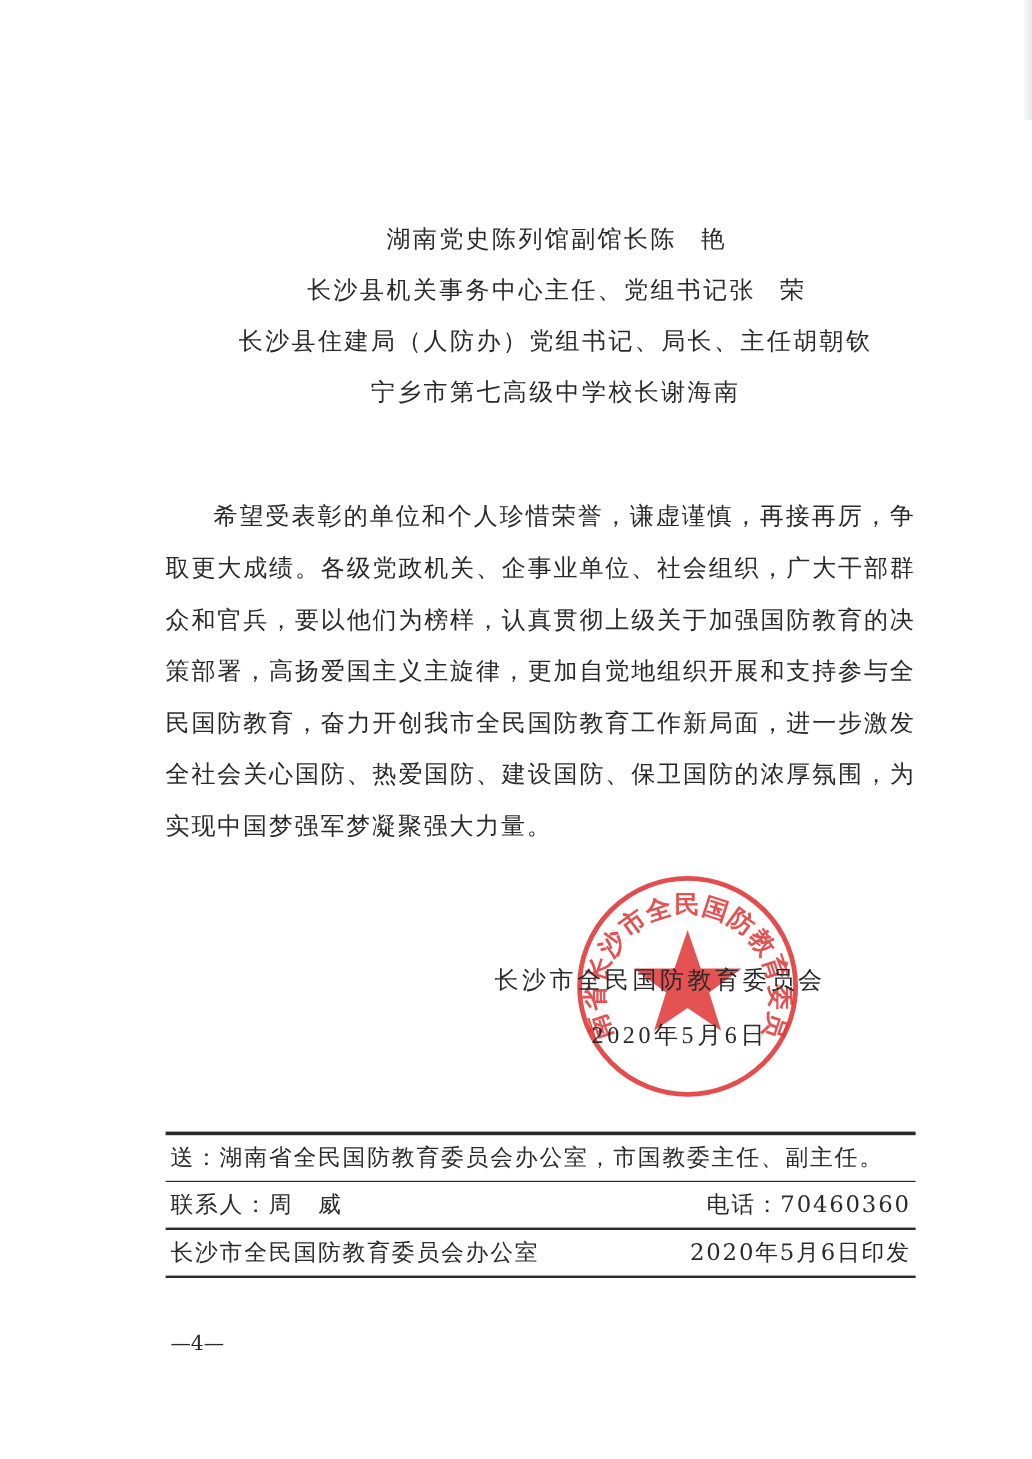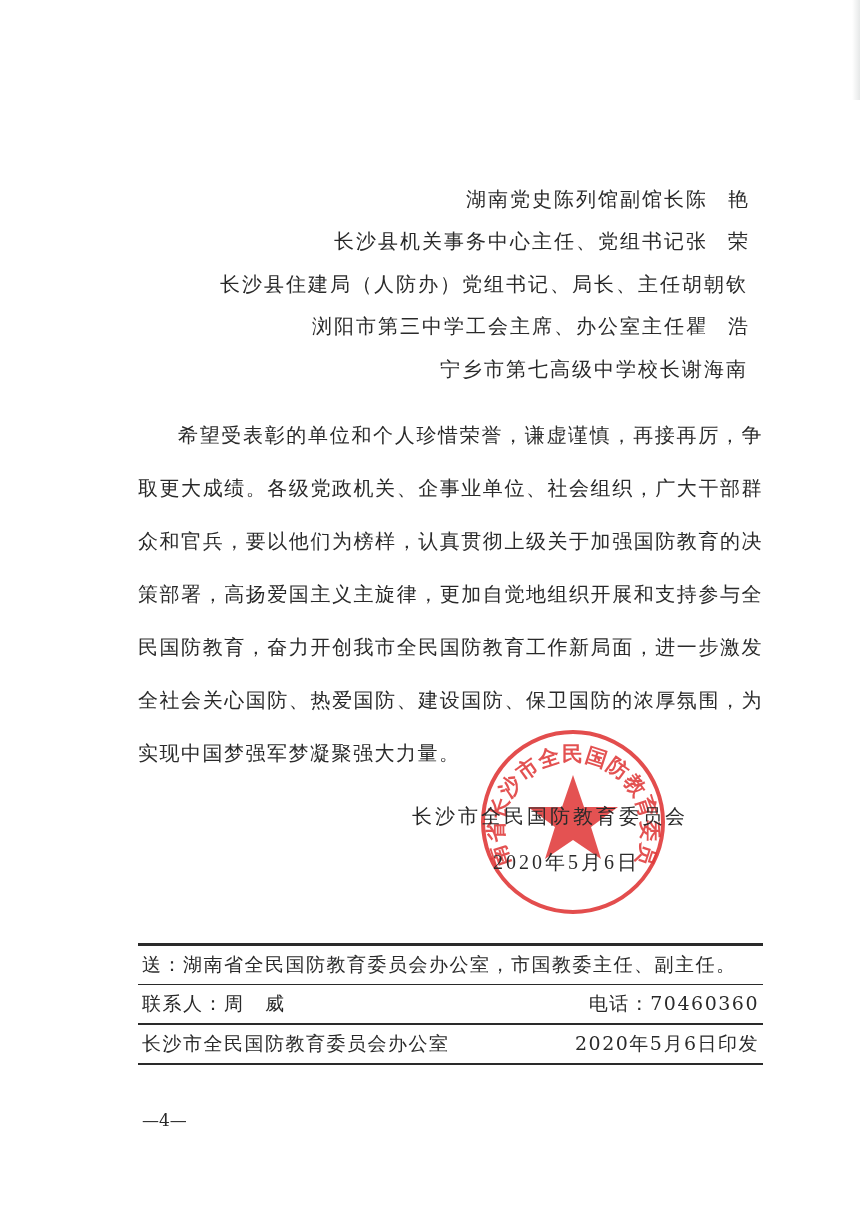--- a/index.html
+++ b/index.html
@@ -8,28 +8,28 @@
       position: relative; overflow: hidden;
       font-family: "DejaVu Serif", "Liberation Serif", serif;
       color: #2a2a2a;
     }
     .edge-shade {
       position: absolute; right: 0; top: 0; width: 8px; height: 100px;
       background: linear-gradient(to right, #ffffff, #e6e8e8);
     }
     .honoree-list { position: absolute; left: 178px; top: 178px; width: 570px; }
     .honoree-row {
-      display: flex; justify-content: flex-end; align-items: center;
+      display: flex; justify-content: center; align-items: center;
       height: 42.5px; font-size: 20px; letter-spacing: 2px;
     }
     .honoree-name { text-align: right; letter-spacing: 2px; }
     .honoree-name.two { letter-spacing: 22px; margin-right: -22px; }
     .body-para {
       position: absolute; left: 138px; top: 389px; width: 625px;
-      font-size: 20px; line-height: 53px; text-indent: 40px;
+      font-size: 20px; line-height: 43px; text-indent: 40px;
       letter-spacing: 1.5px; text-align: justify;
     }
     .seal {
       position: absolute; left: 478px; top: 727px; width: 190px; height: 190px;
     }
     .signoff-org {
       position: absolute; left: 412px; top: 803px; font-size: 20px; letter-spacing: 3px;
     }
     .signoff-date {
       position: absolute; left: 493px; top: 849px; font-size: 20px; letter-spacing: 3px; font-family: Liberation Serif, serif;
@@ -55,24 +55,20 @@
     <span>湖南党史陈列馆副馆长</span>
     <span class="honoree-name two">陈艳</span>
   </div>
   <div class="honoree-row">
     <span>长沙县机关事务中心主任、党组书记</span>
     <span class="honoree-name two">张荣</span>
   </div>
   <div class="honoree-row">
     <span>长沙县住建局（人防办）党组书记、局长、主任</span>
     <span class="honoree-name">胡朝钦</span>
-  </div>
-  <div class="honoree-row">
-    <span>浏阳市第三中学工会主席、办公室主任</span>
-    <span class="honoree-name two">瞿浩</span>
   </div>
   <div class="honoree-row">
     <span>宁乡市第七高级中学校长</span>
     <span class="honoree-name">谢海南</span>
   </div>
 </div>
 
 <p class="body-para">希望受表彰的单位和个人珍惜荣誉，谦虚谨慎，再接再厉，争取更大成绩。各级党政机关、企事业单位、社会组织，广大干部群众和官兵，要以他们为榜样，认真贯彻上级关于加强国防教育的决策部署，高扬爱国主义主旋律，更加自觉地组织开展和支持参与全民国防教育，奋力开创我市全民国防教育工作新局面，进一步激发全社会关心国防、热爱国防、建设国防、保卫国防的浓厚氛围，为实现中国梦强军梦凝聚强大力量。</p>
 
 <svg class="seal" viewBox="0 0 190 190">

